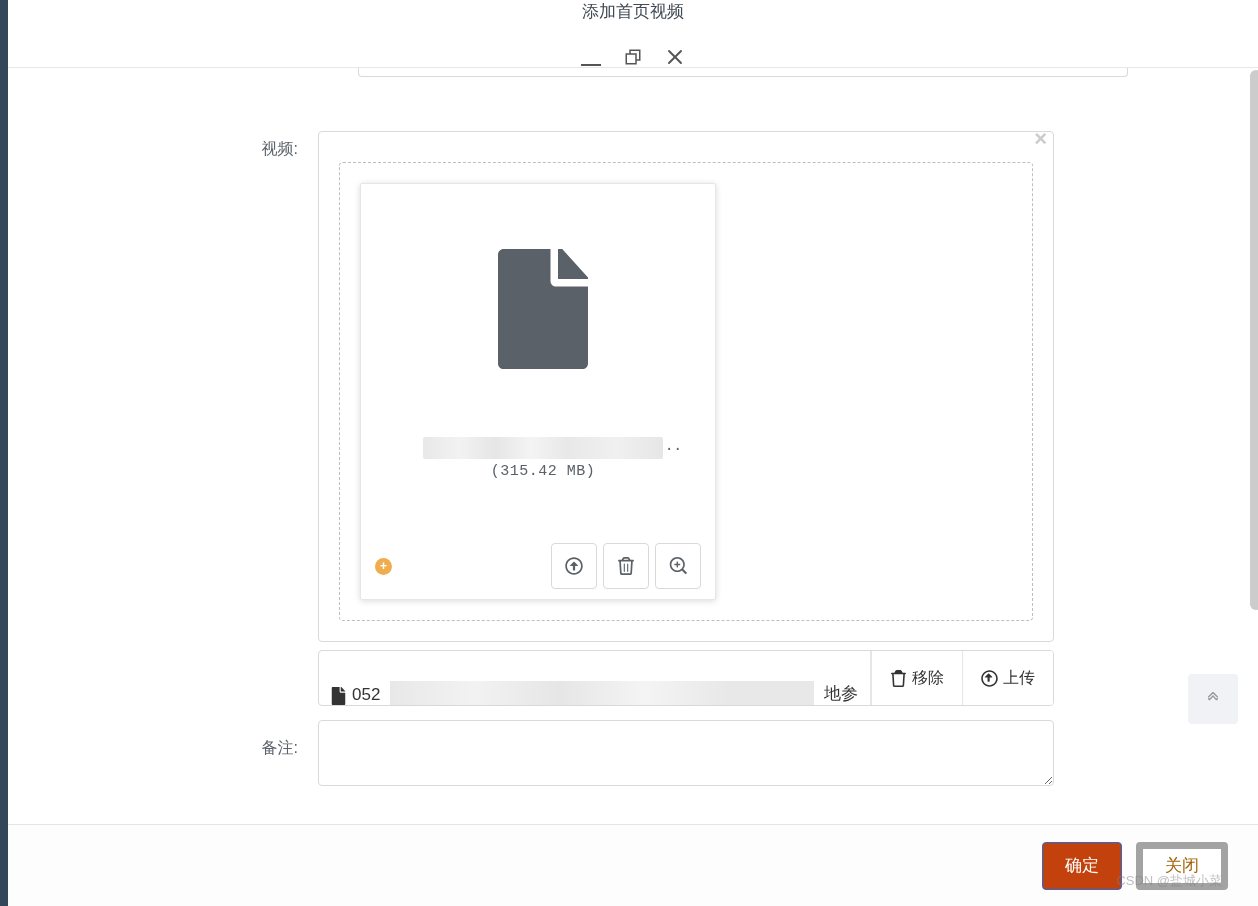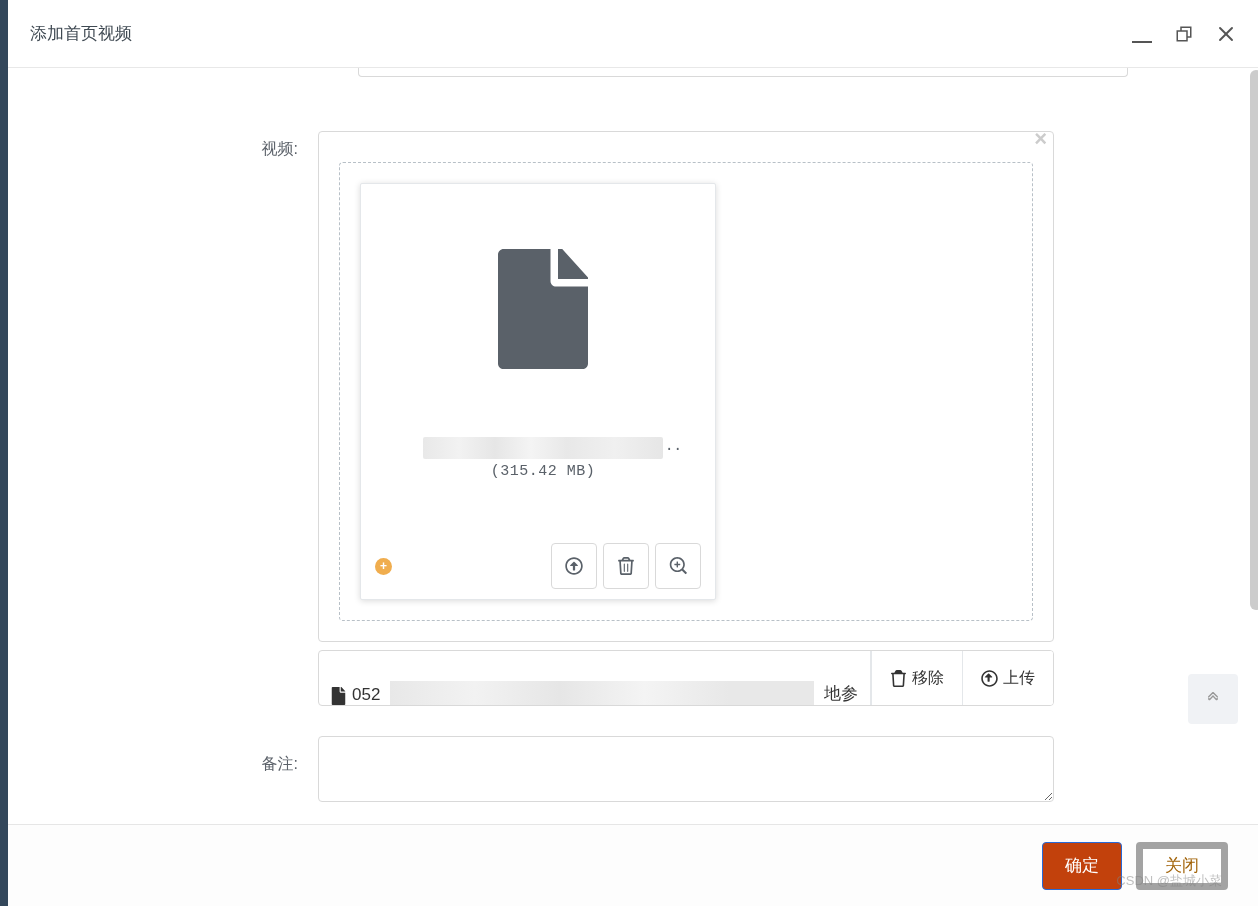--- a/index.html
+++ b/index.html
@@ -23,20 +23,21 @@
       flex-direction: column;
     }
     .title-bar {
       height: 68px;
       padding: 0 22px;
       display: flex;
       align-items: center;
       justify-content: space-between;
       border-bottom: 1px solid #e8e8e8;
       background: #fff;
+      flex-direction: column;
     }
     .title-bar .title {
       font-size: 17px;
       color: #404a53;
     }
     .title-bar .controls {
       display: flex;
       gap: 22px;
       align-items: center;
     }
@@ -387,21 +388,21 @@
           <button>
             <svg viewBox="0 0 512 512">
                 <path d="M256 8C119 8 8 119 8 256s111 248 248 248 248-111 248-248S393 8 256 8zm0 448c-110.3 0-200-89.7-200-200S145.7 56 256 56s200 89.7 200 200-89.7 200-200 200zm80.5-251.5l-99-99c-4.7-4.7-12.3-4.7-17 0l-99 99c-7.6 7.6-2.2 20.5 8.5 20.5h67v116c0 6.6 5.4 12 12 12h40c6.6 0 12-5.4 12-12V225h67c10.7 0 16-12.9 8.5-20.5z"></path>
               </svg>
             <span>上传</span>
           </button>
         </div>
       </div>
     </div>
 
-    <div class="form-row" style="margin-top:30px;">
+    <div class="form-row" style="margin-top:14px;">
       <div class="form-label form-label-inline">备注:</div>
       <div class="form-content remark-area">
         <textarea style=""></textarea>
       </div>
     </div>
 
     <div class="scroll-top-btn">
       <svg viewBox="0 0 320 512">
           <path d="M177 159.7l136 136c9.4 9.4 9.4 24.6 0 33.9l-22.6 22.6c-9.4 9.4-24.6 9.4-33.9 0L160 255.9l-96.4 96.4c-9.4 9.4-24.6 9.4-33.9 0L7 329.7c-9.4-9.4-9.4-24.6 0-33.9l136-136c9.4-9.5 24.6-9.5 34-.1zm-34-64l-136 136c-9.4 9.4-9.4 24.6 0 33.9l22.6 22.6c9.4 9.4 24.6 9.4 33.9 0l96.4-96.4 96.4 96.4c9.4 9.4 24.6 9.4 33.9 0l22.6-22.6c9.4-9.4 9.4-24.6 0-33.9l-136-136c-9.2-9.4-24.4-9.4-33.8 0z" transform="translate(0,-60)"></path>
         </svg>

